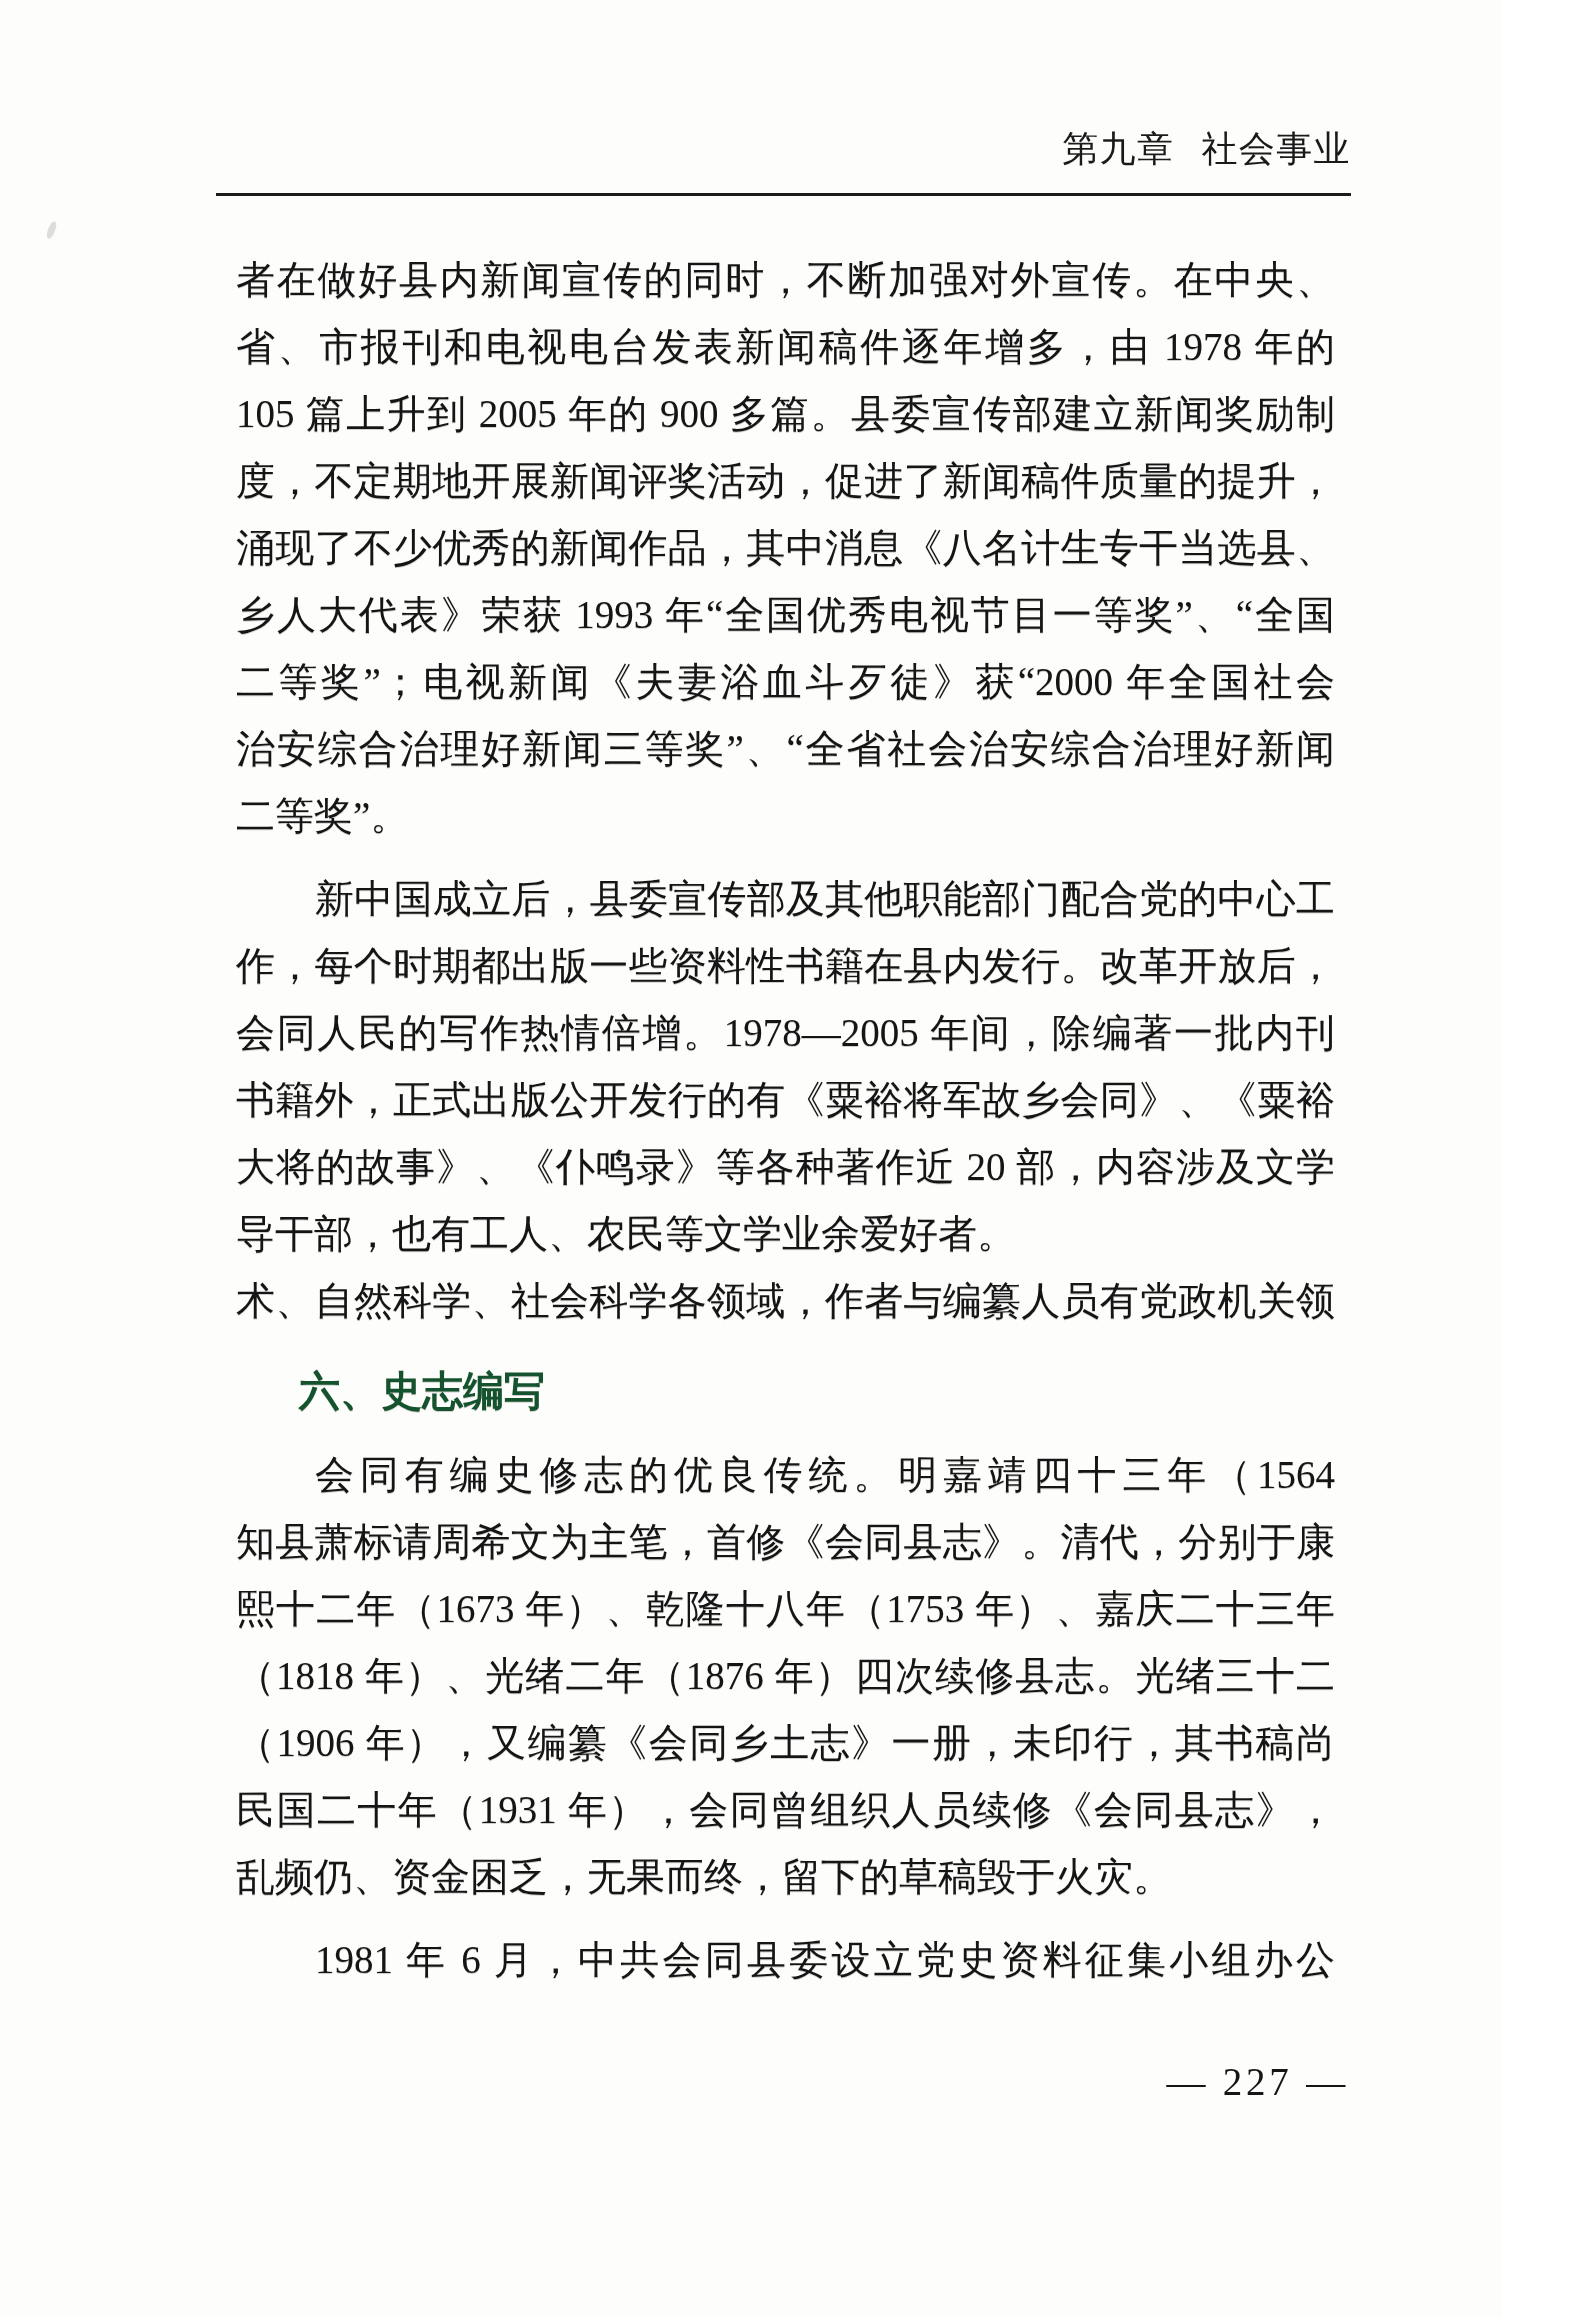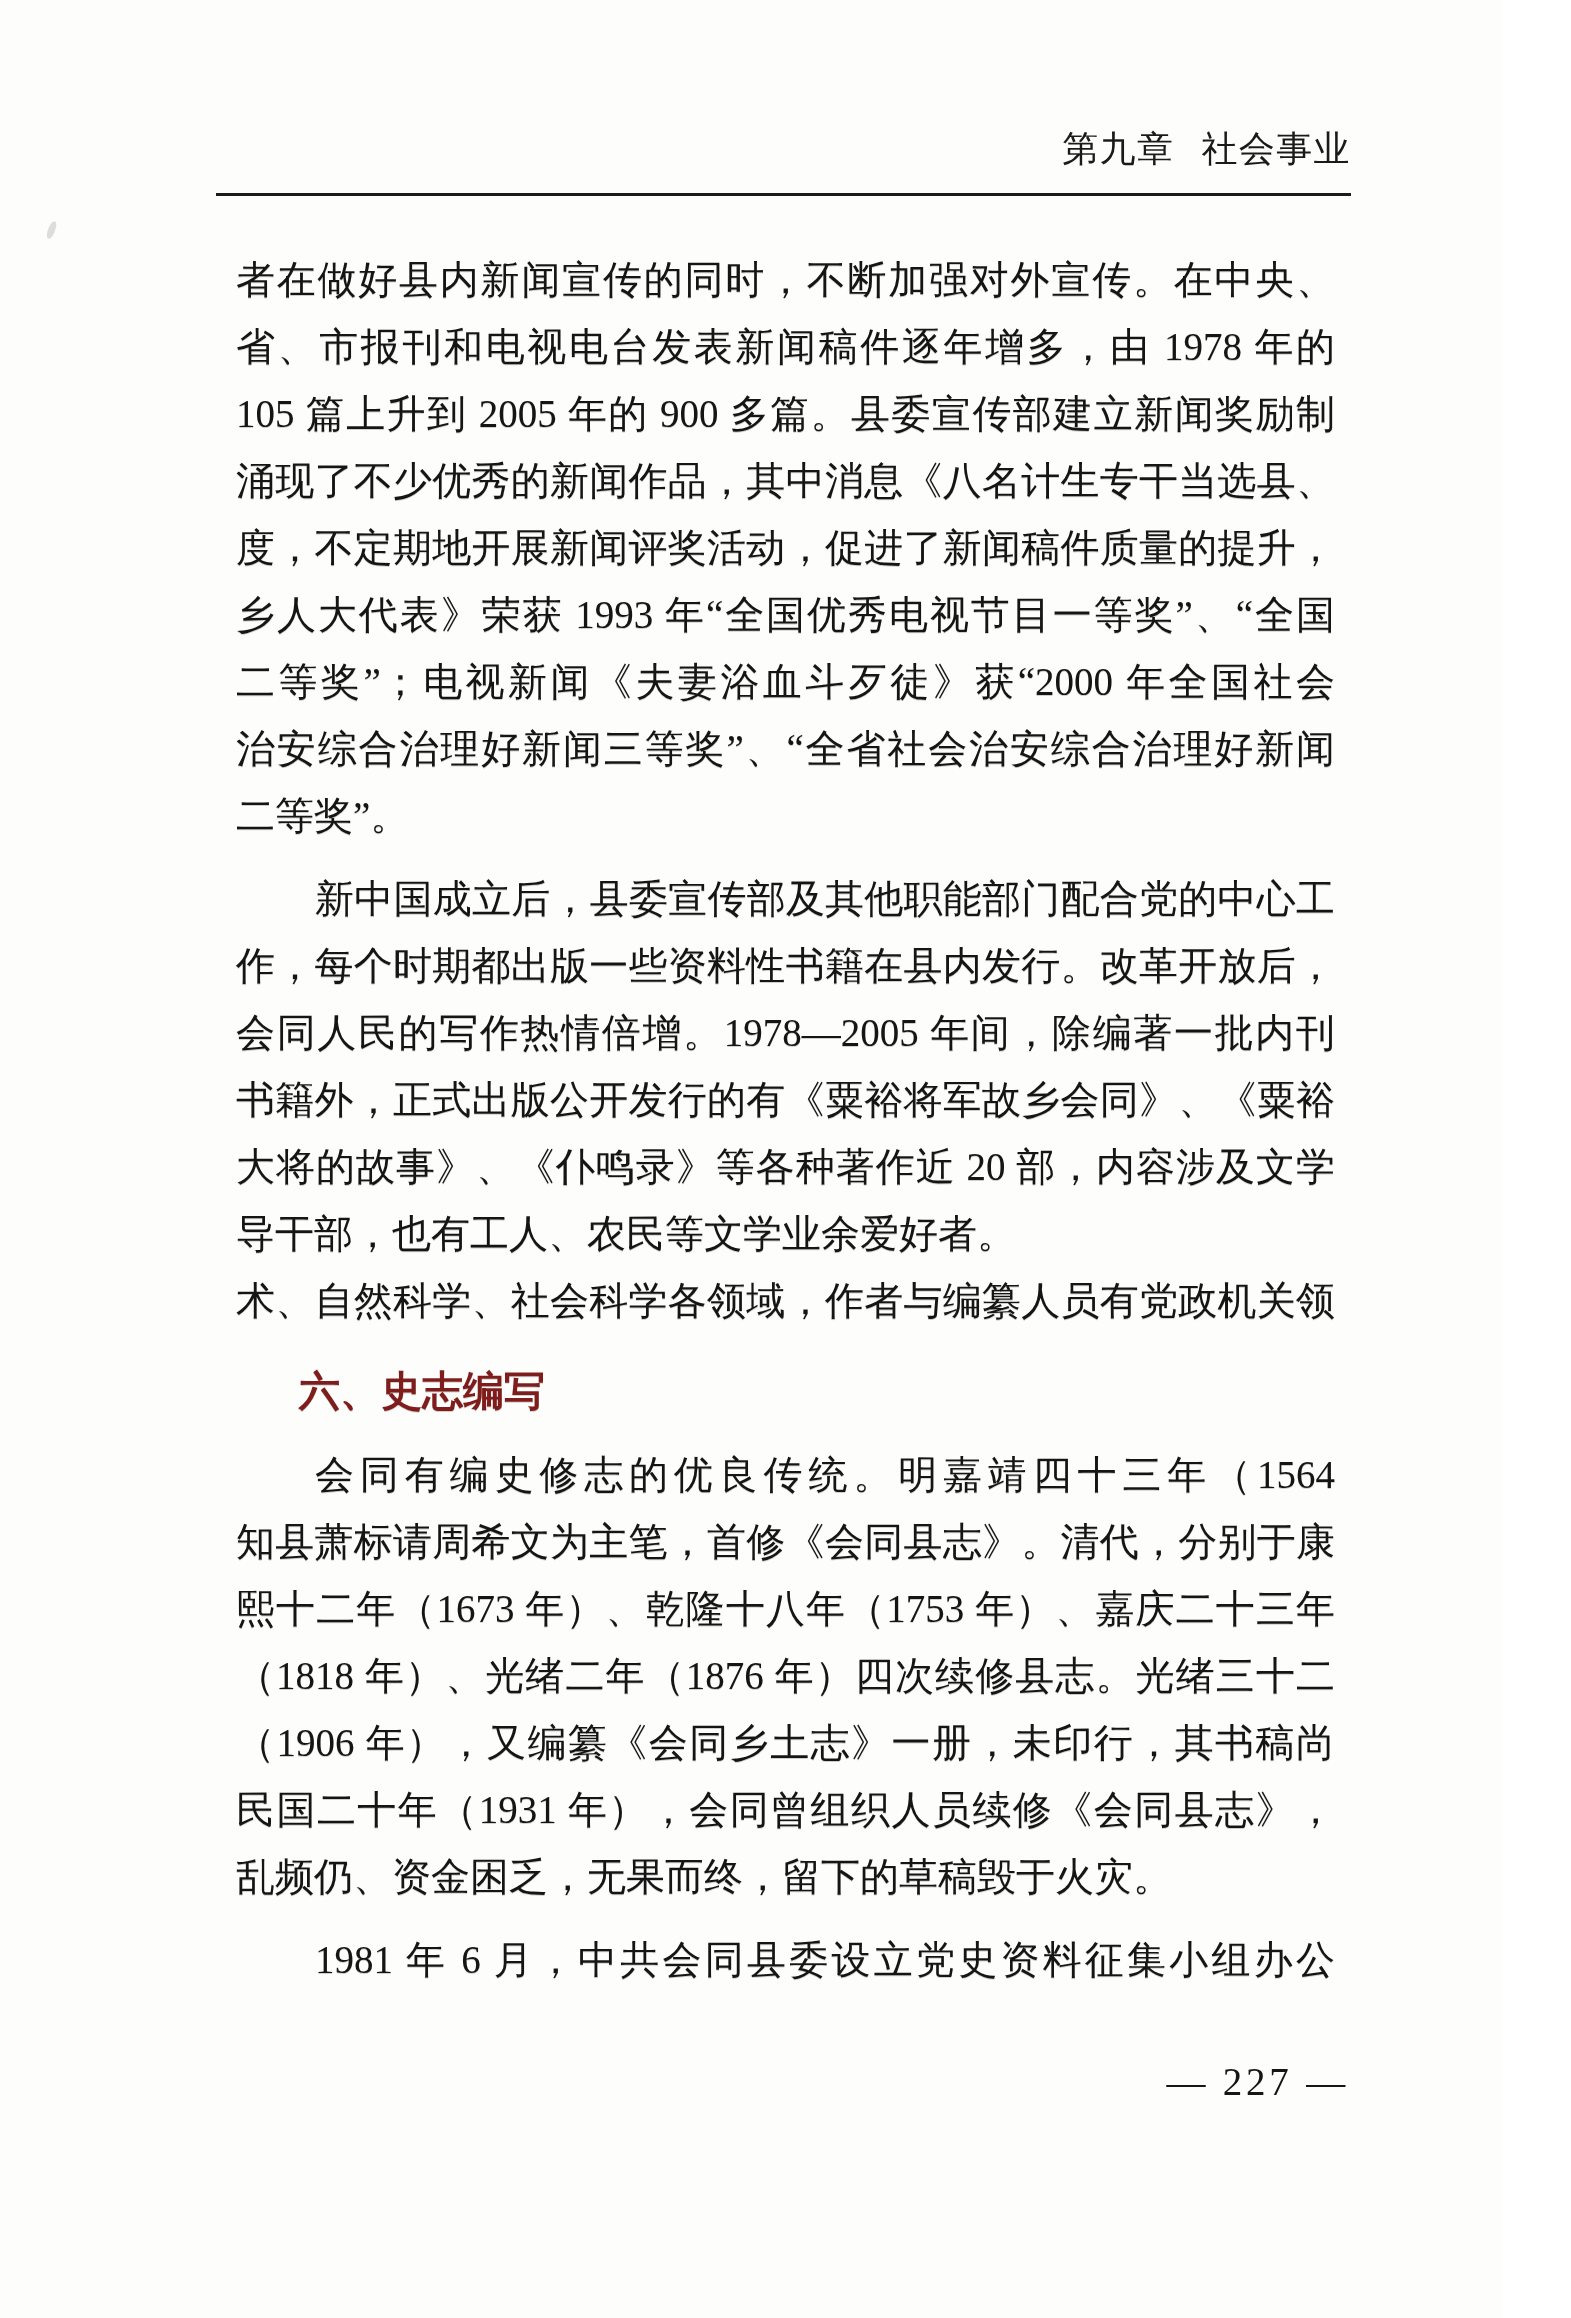--- a/index.html
+++ b/index.html
@@ -70,21 +70,21 @@
   .line.indent { text-indent: 79px; }
   .heading {
     height: 67px;
     line-height: 67px;
     margin-top: 24px;
     margin-bottom: 9.6px;
     text-indent: 79px;
     font-size: 41px;
     font-weight: 700;
     font-family: "Liberation Sans", "DejaVu Sans", sans-serif;
-    color: #7f1d1d;
+    color: #14532d;
   }
   .page-number {
     position: absolute;
     top: 2059px;
     left: 1133px;
     width: 216px;
     text-align: right;
     font-size: 39px;
     letter-spacing: 3.8px;
     white-space: nowrap;
@@ -102,22 +102,22 @@
 
   <div class="header-rule"></div>
 
   <div class="smudge"></div>
 
   <div class="text-body">
       <div class="paragraph">
         <div class="line full">者在做好县内新闻宣传的同时，不断加强对外宣传。在中央、</div>
         <div class="line full">省、市报刊和电视电台发表新闻稿件逐年增多，由 1978 年的</div>
         <div class="line full">105 篇上升到 2005 年的 900 多篇。县委宣传部建立新闻奖励制</div>
+        <div class="line full">度，不定期地开展新闻评奖活动，促进了新闻稿件质量的提升，</div>
         <div class="line full">涌现了不少优秀的新闻作品，其中消息《八名计生专干当选县、</div>
-        <div class="line full">度，不定期地开展新闻评奖活动，促进了新闻稿件质量的提升，</div>
         <div class="line full">乡人大代表》荣获 1993 年“全国优秀电视节目一等奖”、“全国</div>
         <div class="line full">二等奖”；电视新闻《夫妻浴血斗歹徒》获“2000 年全国社会</div>
         <div class="line full">治安综合治理好新闻三等奖”、“全省社会治安综合治理好新闻</div>
         <div class="line">二等奖”。</div>
       </div>
       <div class="paragraph">
         <div class="line full indent">新中国成立后，县委宣传部及其他职能部门配合党的中心工</div>
         <div class="line full">作，每个时期都出版一些资料性书籍在县内发行。改革开放后，</div>
         <div class="line full">会同人民的写作热情倍增。1978—2005 年间，除编著一批内刊</div>
         <div class="line full">书籍外，正式出版公开发行的有《粟裕将军故乡会同》、《粟裕</div>

